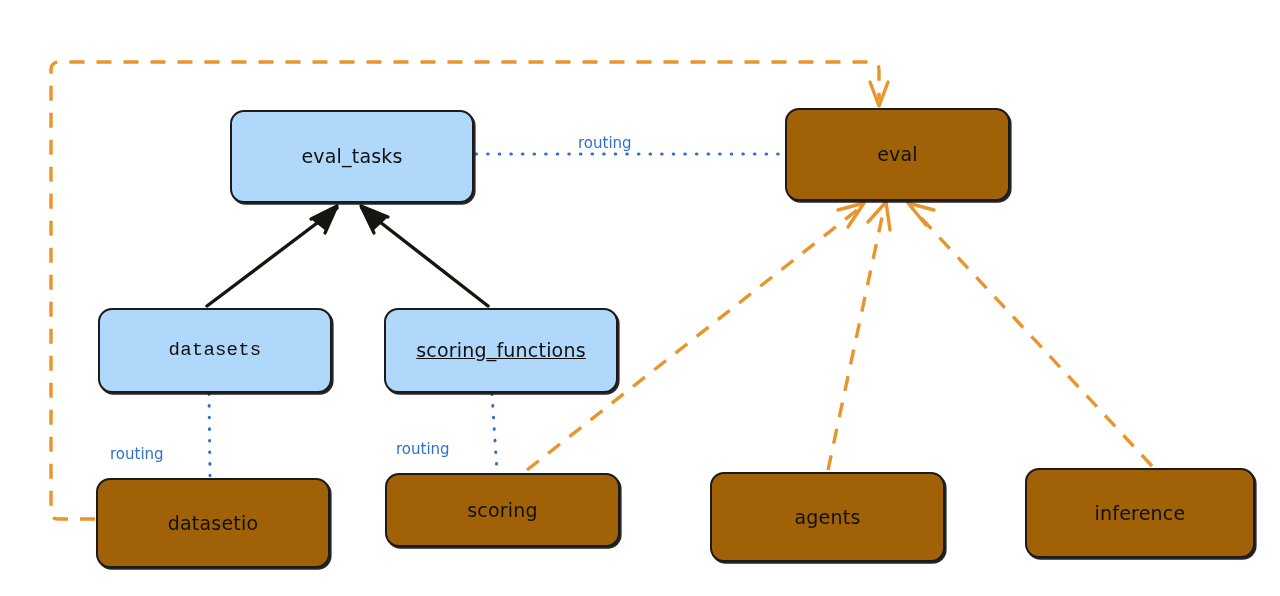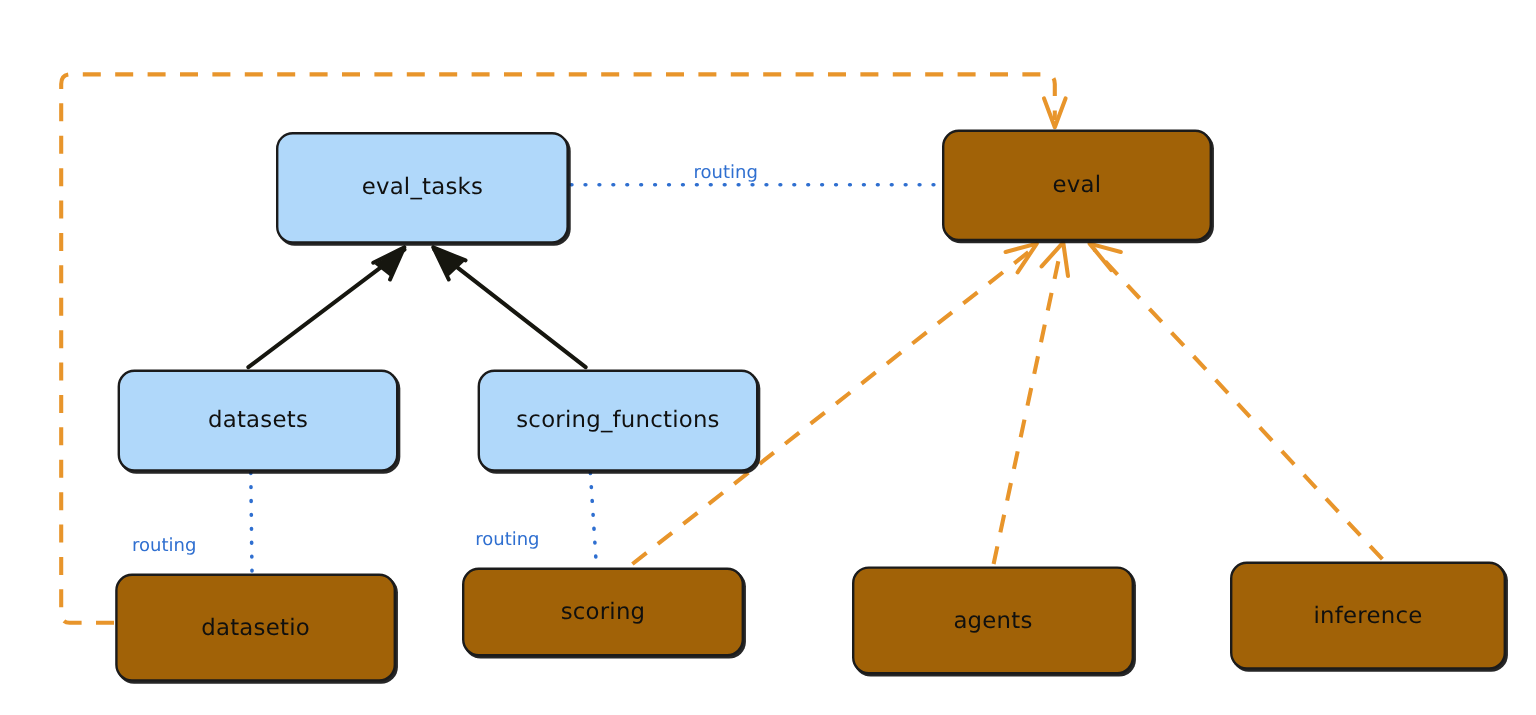--- a/index.html
+++ b/index.html
@@ -103,25 +103,25 @@
   </svg>
 
   <div class="node blue" style="left:230px; top:110px; width:244px; height:93px;">
     <span class="node-label">eval_tasks</span>
   </div>
 
   <div class="node green" style="left:785px; top:108px; width:225px; height:93px;">
     <span class="node-label">eval</span>
   </div>
 
-  <div class="node blue" style="left:98px; top:308px; width:234px; height:85px;">
+  <div class="node blue" style="left:98px; top:308px; width:234px; height:85px;font-family:Liberation Mono, monospace;">
     <span class="node-label">datasets</span>
   </div>
 
-  <div class="node blue" style="left:398px; top:308px; width:234px; height:85px;">
+  <div class="node blue" style="left:384px; top:308px; width:234px; height:85px;text-decoration:underline;">
     <span class="node-label">scoring_functions</span>
   </div>
 
   <div class="node green" style="left:96px; top:478px; width:234px; height:90px;">
     <span class="node-label">datasetio</span>
   </div>
 
   <div class="node green" style="left:385px; top:473px; width:235px; height:74px;">
     <span class="node-label">scoring</span>
   </div>

